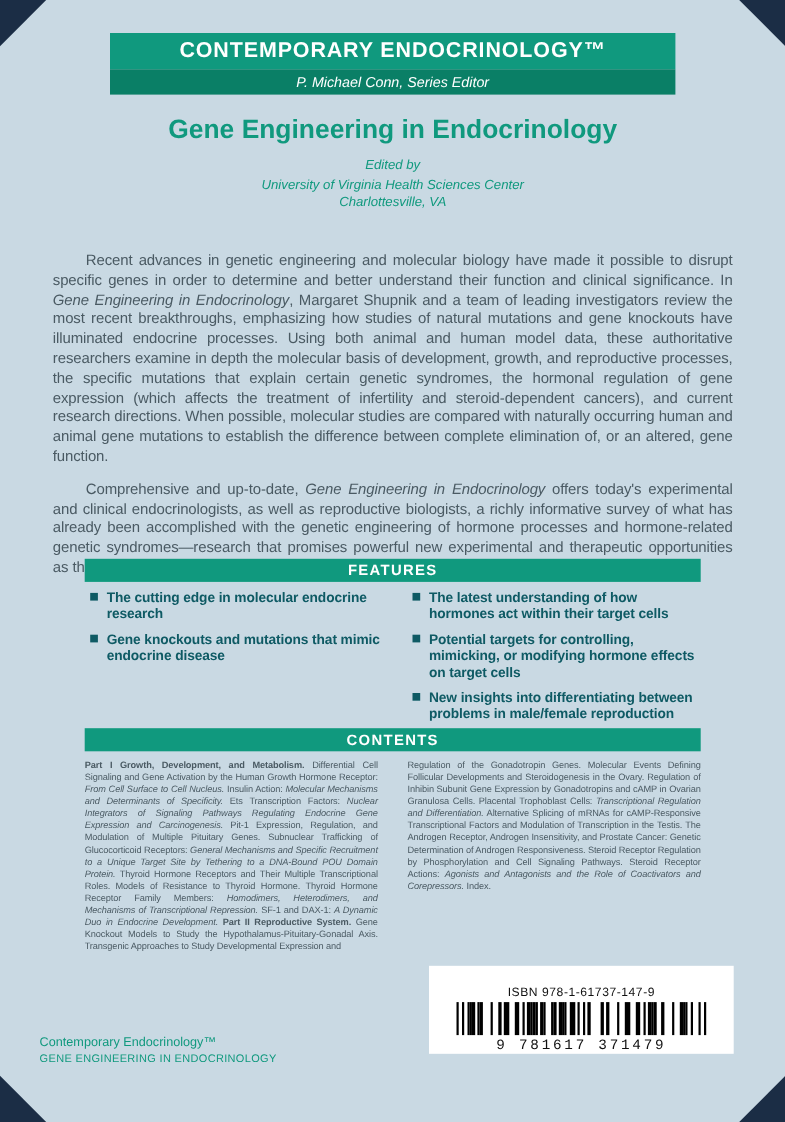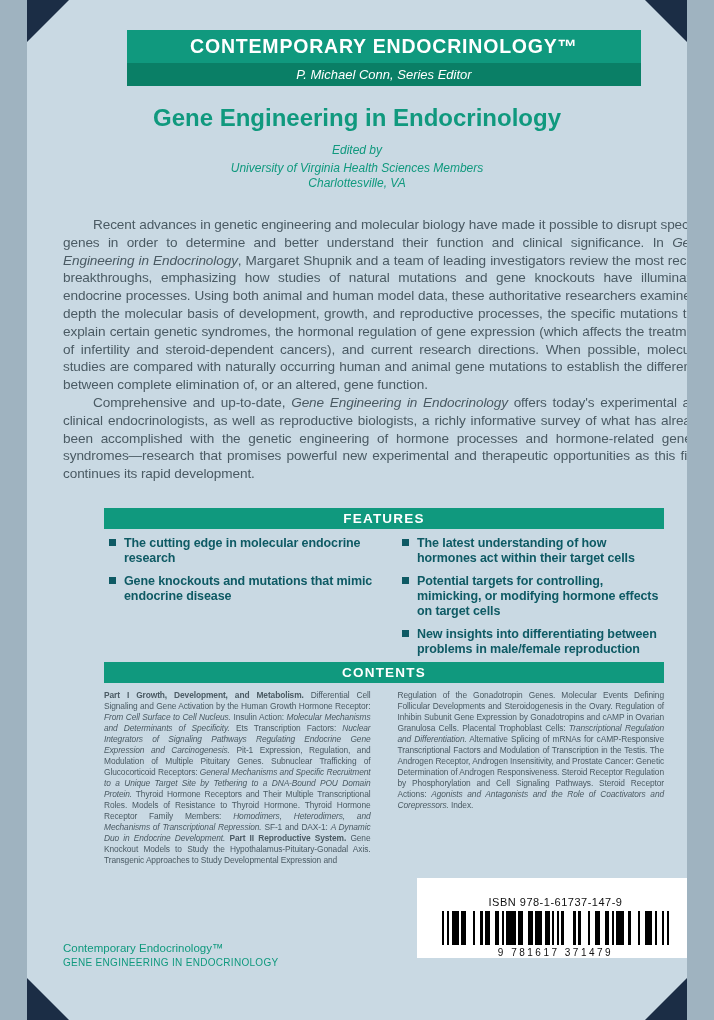--- a/index.html
+++ b/index.html
@@ -1,17 +1,17 @@
 <!DOCTYPE html>
 <html style="--bg: #c9d9e3; --teal: #10997e; --teal_dark: #0a7f66; --corner: #1b2d45; --feature_text: #0e5a64; --body_text: #4a5a63;"><head>
 <meta charset="utf-8">
 <style>
   html,body{margin:0;padding:0;background:#9fb3c0;}
   .page{
-    position:relative; width:660px; height:1020px; margin:0 auto;
+    position:relative; width:714px; height:1020px; margin:0 auto;
     background:var(--bg,#c9d9e3);
     font-family:"Liberation Sans", sans-serif;
     overflow:hidden;
   }
   
   .corner{position:absolute;width:0;height:0;}
   .corner.tl{top:0;left:0;border-top:42px solid var(--corner,#1b2d45);border-right:42px solid transparent;}
   .corner.tr{top:0;right:0;border-top:42px solid var(--corner,#1b2d45);border-left:42px solid transparent;}
   .corner.bl{bottom:0;left:0;border-bottom:42px solid var(--corner,#1b2d45);border-right:42px solid transparent;}
   .corner.br{bottom:0;right:0;border-bottom:42px solid var(--corner,#1b2d45);border-left:42px solid transparent;}
@@ -33,21 +33,21 @@
   .book-title{font-size:24px;font-weight:bold;margin:0 0 11px;}
   .edited-by{font-style:italic;font-size:12px;margin-bottom:4px;}
   .editor-name{font-weight:bold;font-size:15px;margin-bottom:3px;}
   .affiliation,.location{font-style:italic;font-size:12px;line-height:15px;}
 
   .body-copy{
     position:absolute;left:36px;top:216px;width:642px;
     color:var(--body_text,#4a5a63);font-size:13.6px;line-height:17.8px;
     text-align:justify;letter-spacing:-0.1px;
   }
-  .body-copy p{margin:0;text-indent:30px;}
+  .body-copy p{margin:12px;text-indent:30px;}
 
   .banner{
     position:absolute;left:77px;width:560px;height:21px;
     background:var(--teal,#10997e);color:#fff;
     display:flex;align-items:center;justify-content:center;
     font-weight:bold;font-size:13.5px;letter-spacing:1.2px;
   }
   .features-banner{top:508px;}
   .contents-banner{top:662px;}
 
@@ -66,21 +66,21 @@
 
   .barcode-box{
     position:absolute;left:390px;top:878px;width:277px;height:80px;background:#ffffff;
     display:flex;flex-direction:column;align-items:center;
     padding-top:18px;box-sizing:border-box;
   }
   .isbn-label{font-size:11px;color:#111;letter-spacing:.5px;}
   .barcode-bars{display:flex;height:36px;margin-top:3px;}
   .bar{width:2.4px;height:100%;}
   .bar.on{background:#000;}
-  .barcode-digits{font-size:10px;color:#111;letter-spacing:2.5px;margin-top:2px;font-family:Liberation Sans, sans-serif;}
+  .barcode-digits{font-size:13px;color:#111;letter-spacing:2.5px;margin-top:2px;font-family:Liberation Mono, monospace;}
 
   .footer{position:absolute;left:36px;top:942px;color:var(--teal,#10997e);}
   .footer-series{font-size:11.5px;}
   .footer-title{font-size:10px;margin-top:3px;letter-spacing:.3px;}
 </style>
 </head>
 <body>
 
 <div class="page">
 
@@ -92,21 +92,21 @@
   <div class="series-bar">
     <span>CONTEMPORARY ENDOCRINOLOGY™</span>
   </div>
   <div class="series-editor-bar">
     <span>P. Michael Conn, Series Editor</span>
   </div>
 
   <div class="title-block">
     <h1 class="book-title">Gene Engineering in Endocrinology</h1>
     <div class="edited-by">Edited by</div>
-    <div class="affiliation">University of Virginia Health Sciences Members</div>
+    <div class="affiliation">University of Virginia Health Sciences Center</div>
     <div class="location">Charlottesville, VA</div>
   </div>
 
   <div class="body-copy">
     <p><span>Recent advances in genetic engineering and molecular biology have made it possible to disrupt specific genes in order to determine and better understand their function and clinical significance. In </span><span style="font-style: italic;">Gene Engineering in Endocrinology</span><span>, Margaret Shupnik and a team of leading investigators review the most recent breakthroughs, emphasizing how studies of natural mutations and gene knockouts have illuminated endocrine processes. Using both animal and human model data, these authoritative researchers examine in depth the molecular basis of development, growth, and reproductive processes, the specific mutations that explain certain genetic syndromes, the hormonal regulation of gene expression (which affects the treatment of infertility and steroid-dependent cancers), and current research directions. When possible, molecular studies are compared with naturally occurring human and animal gene mutations to establish the difference between complete elimination of, or an altered, gene function.</span></p>
     <p><span>Comprehensive and up-to-date, </span><span style="font-style: italic;">Gene Engineering in Endocrinology</span><span> offers today's experimental and clinical endocrinologists, as well as reproductive biologists, a richly informative survey of what has already been accomplished with the genetic engineering of hormone processes and hormone-related genetic syndromes—research that promises powerful new experimental and therapeutic opportunities as this field continues its rapid development.</span></p>
   </div>
 
   <div class="banner features-banner">
     <span>FEATURES</span>

